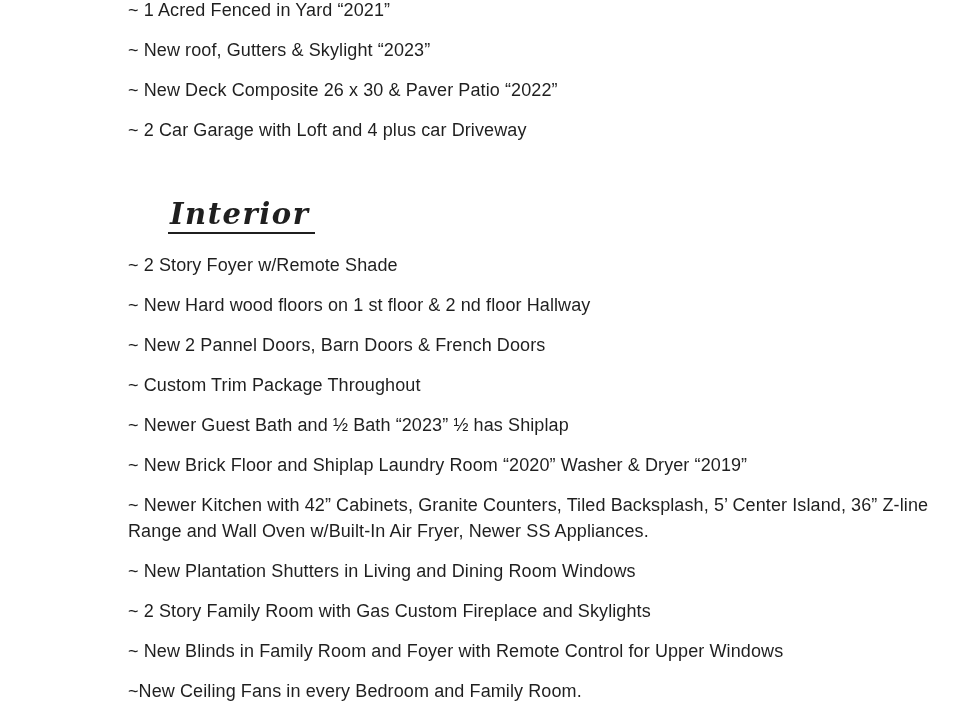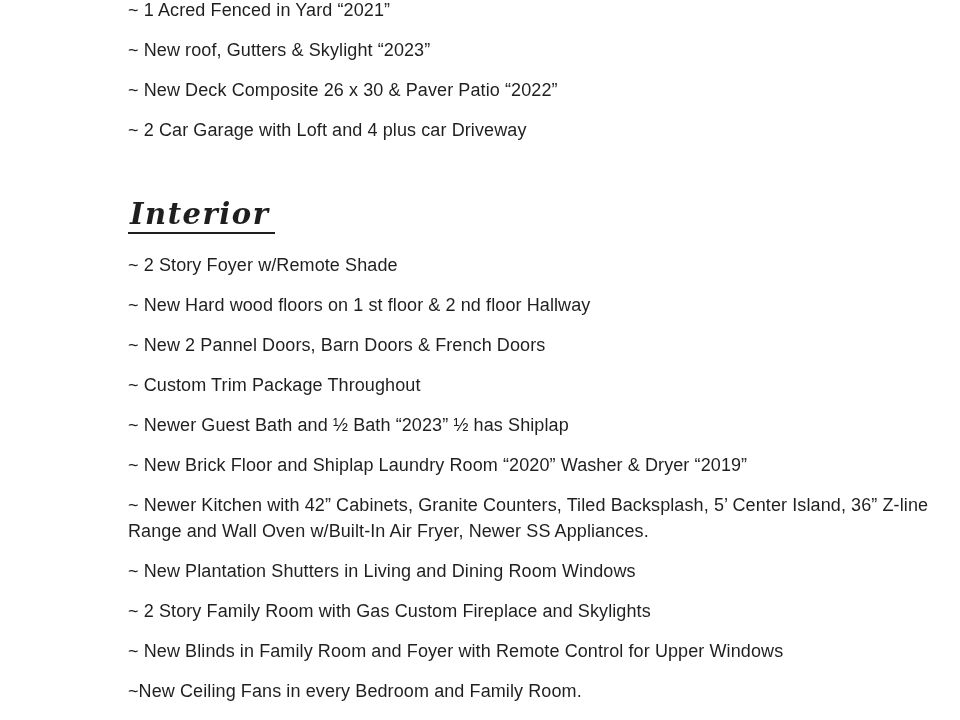--- a/index.html
+++ b/index.html
@@ -39,20 +39,21 @@
   .section-heading .heading-text {
     display: inline-block;
     font-family: "DejaVu Serif", serif;
     font-style: italic;
     font-weight: bold;
     font-size: 29px;
     letter-spacing: 1.5px;
     line-height: 34px;
     border-bottom: 2.5px solid #1f1f1f;
     padding: 0 6px 1px 2px;
+    margin-left: 40px;
   }
 </style>
 </head>
 <body>
 
 <div class="doc">
 
   <p class="item">~ 1 Acred Fenced in Yard “2021”</p>
   <p class="item">~ New roof, Gutters &amp; Skylight “2023”</p>
   <p class="item">~ New Deck Composite 26 x 30 &amp; Paver Patio “2022”</p>

